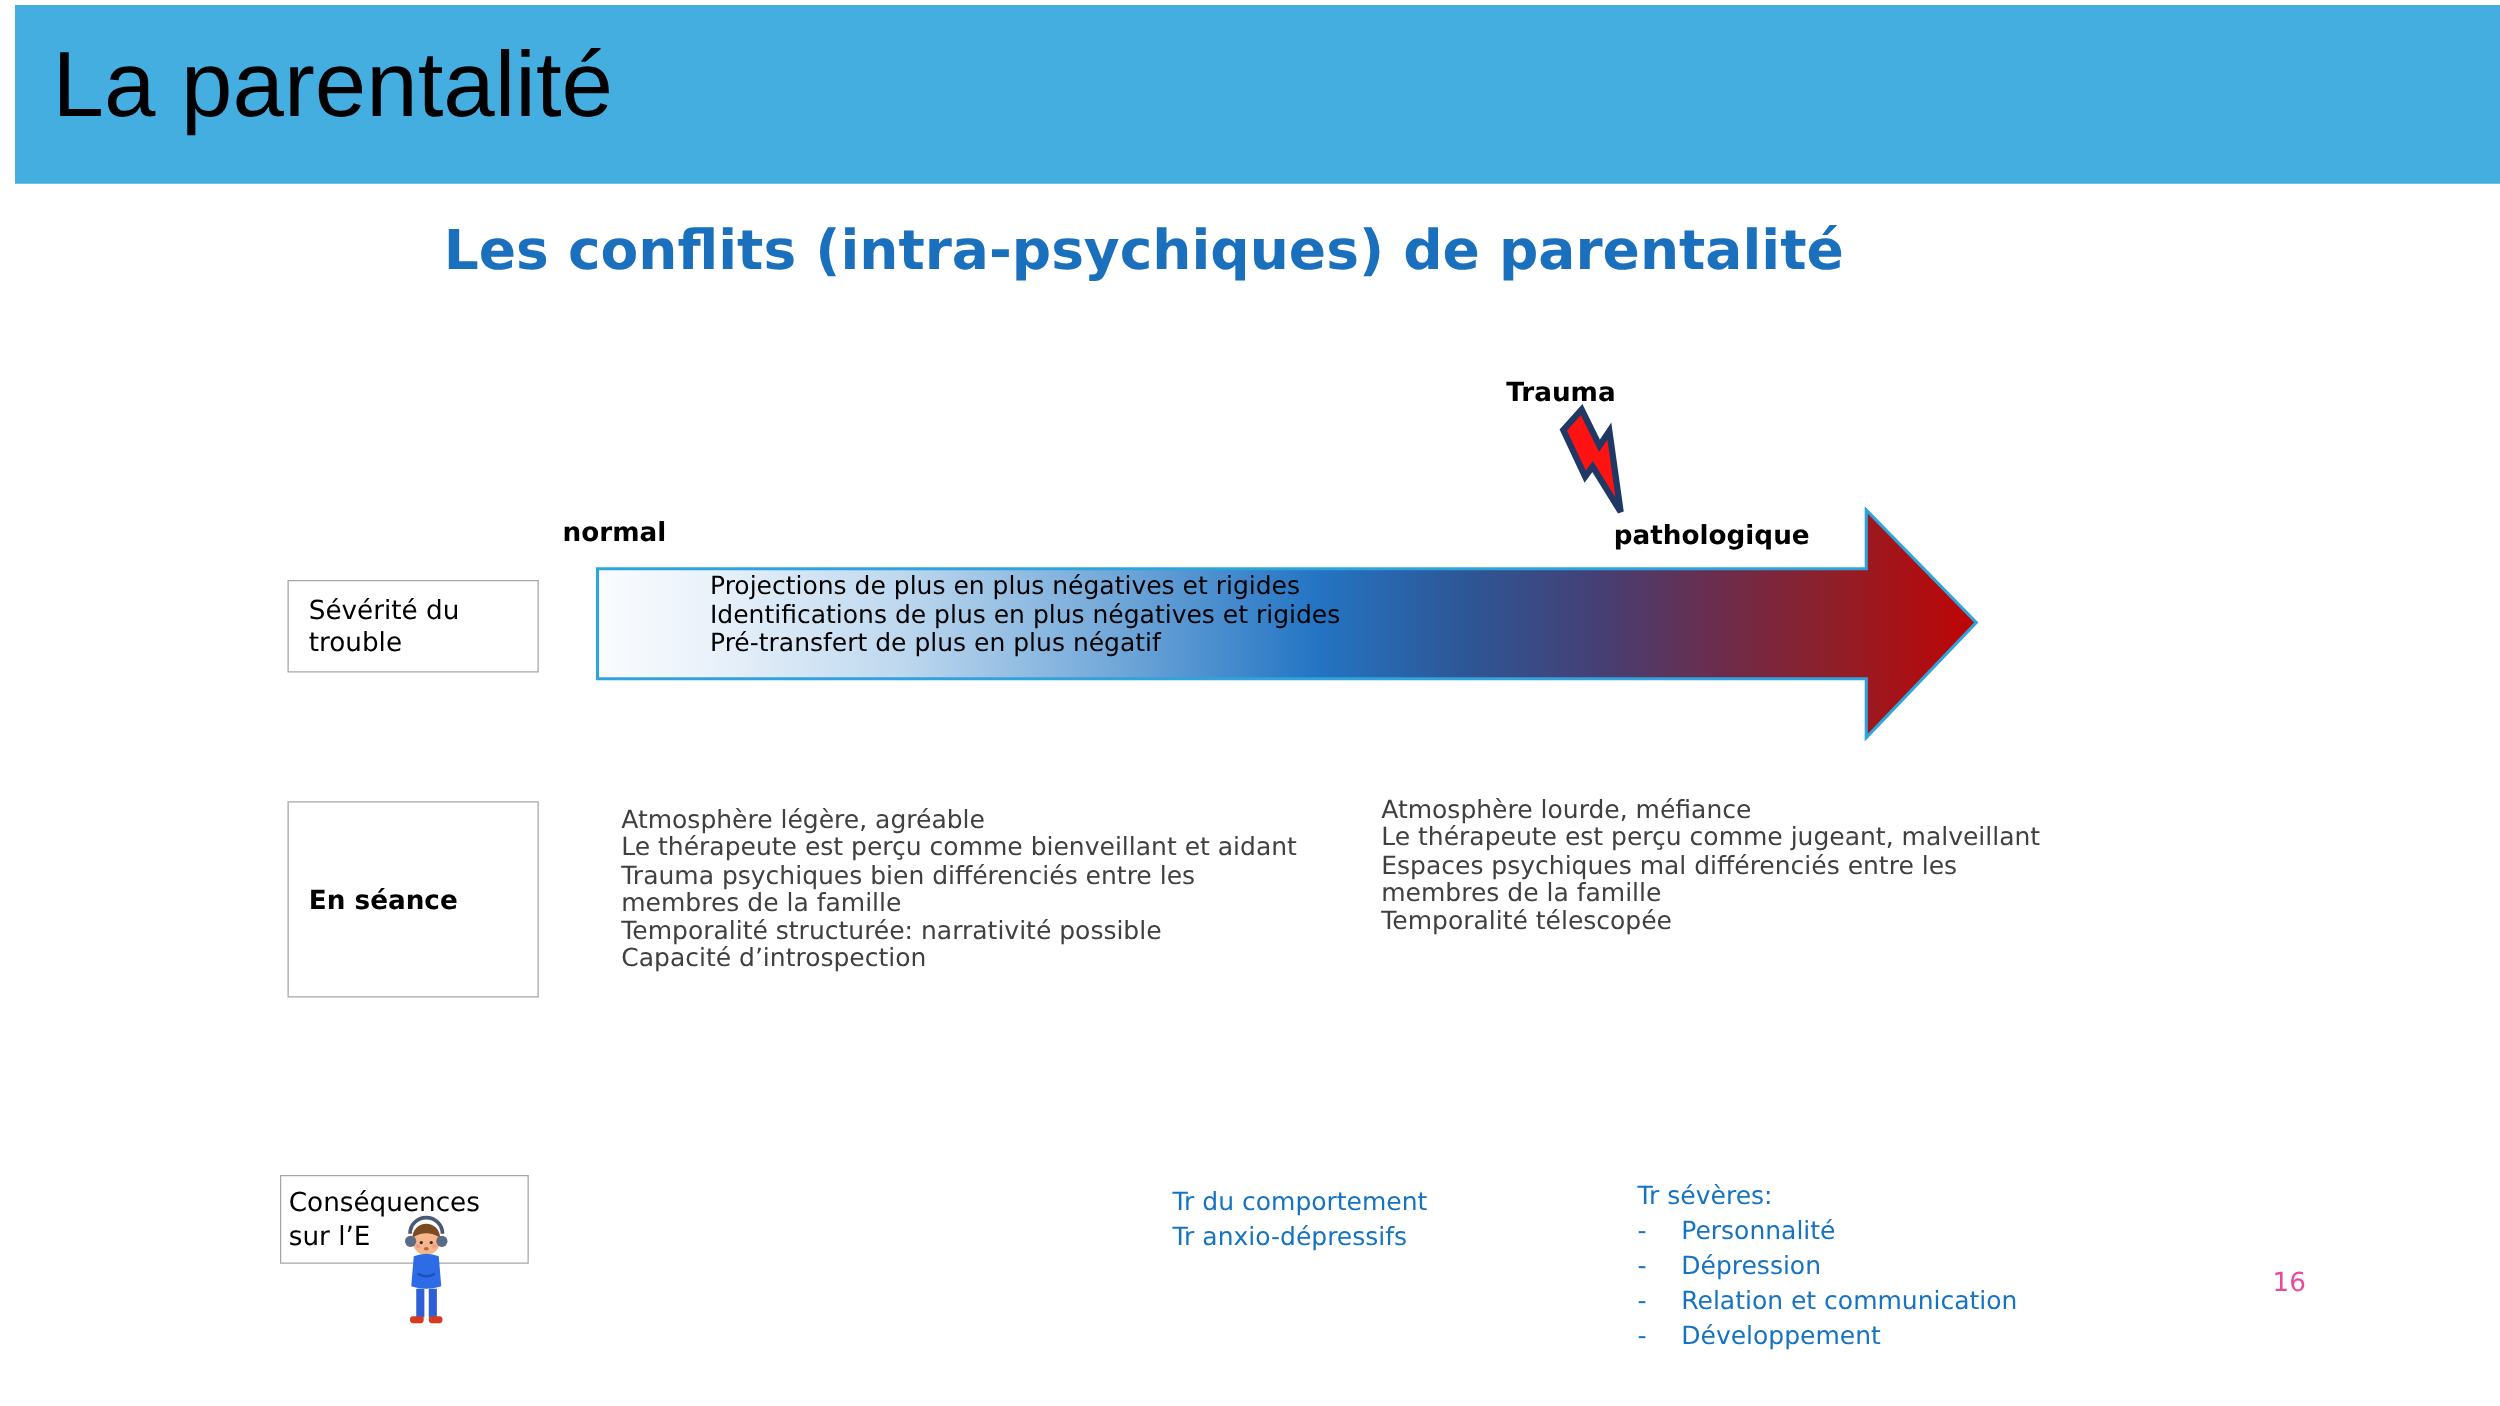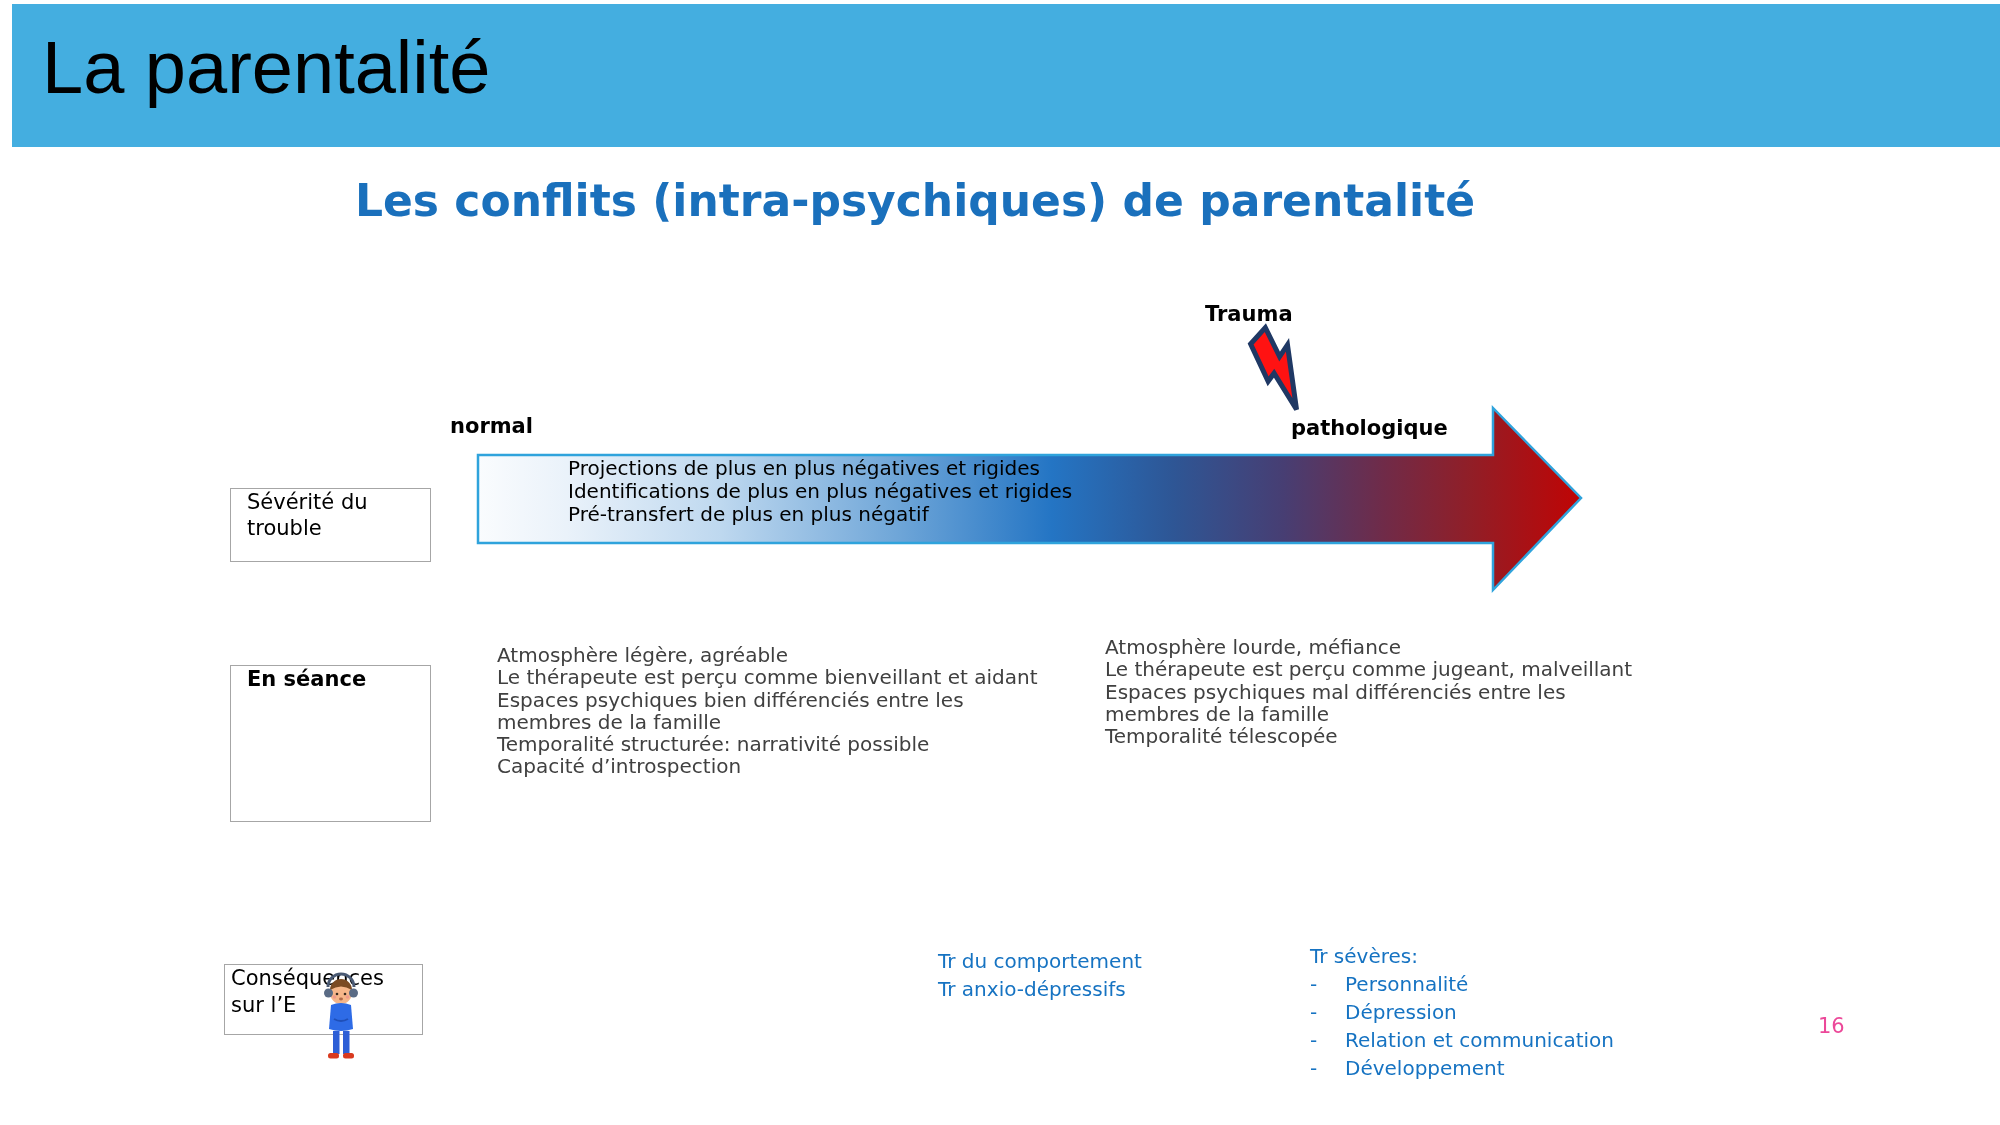--- a/index.html
+++ b/index.html
@@ -21,22 +21,22 @@
   .trauma-label{left:1205px;top:302px;}
   .normal-label{left:450px;top:414px;}
   .patho-label{left:1291px;top:416px;}
 
   
   .arrow-svg{left:470px;top:400px;overflow:visible;}
   .arrow-text{left:568px;top:457px;font-size:20px;color:#000;line-height:23px;}
 
   
   .label-box{background:#fff;border:1px solid #A6A6A6;display:flex;flex-direction:column;
-             padding-left:16px;box-sizing:border-box;
-             font-size:21px;color:#000;line-height:26px;margin-top:24px;}
+             justify-content:center;padding-left:16px;box-sizing:border-box;
+             font-size:21px;color:#000;line-height:26px;}
   .severity-box{left:230px;top:464px;width:201px;height:74px;}
   .session-box{left:230px;top:641px;width:201px;height:157px;font-weight:bold;}
   .consequences-box{left:224px;top:940px;width:199px;height:71px;line-height:27px;padding-left:6px;}
 
   
   .gray-col{font-size:20px;color:#404040;line-height:22.3px;}
   .gray-left{left:497px;top:644px;}
   .gray-right{left:1105px;top:636px;}
 
   
@@ -100,21 +100,21 @@
     <div>trouble</div>
   </div>
 
   <div class="abs label-box session-box">
     <div>En séance</div>
   </div>
 
   <div class="abs gray-col gray-left">
     <div>Atmosphère légère, agréable</div>
     <div>Le thérapeute est perçu comme bienveillant et aidant</div>
-    <div>Espaces psychiques bien différenciés entre les</div>
+    <div>Trauma psychiques bien différenciés entre les</div>
     <div>membres de la famille</div>
     <div>Temporalité structurée: narrativité possible</div>
     <div>Capacité d’introspection</div>
   </div>
 
   <div class="abs gray-col gray-right">
     <div>Atmosphère lourde, méfiance</div>
     <div>Le thérapeute est perçu comme jugeant, malveillant</div>
     <div>Espaces psychiques mal différenciés entre les</div>
     <div>membres de la famille</div>

